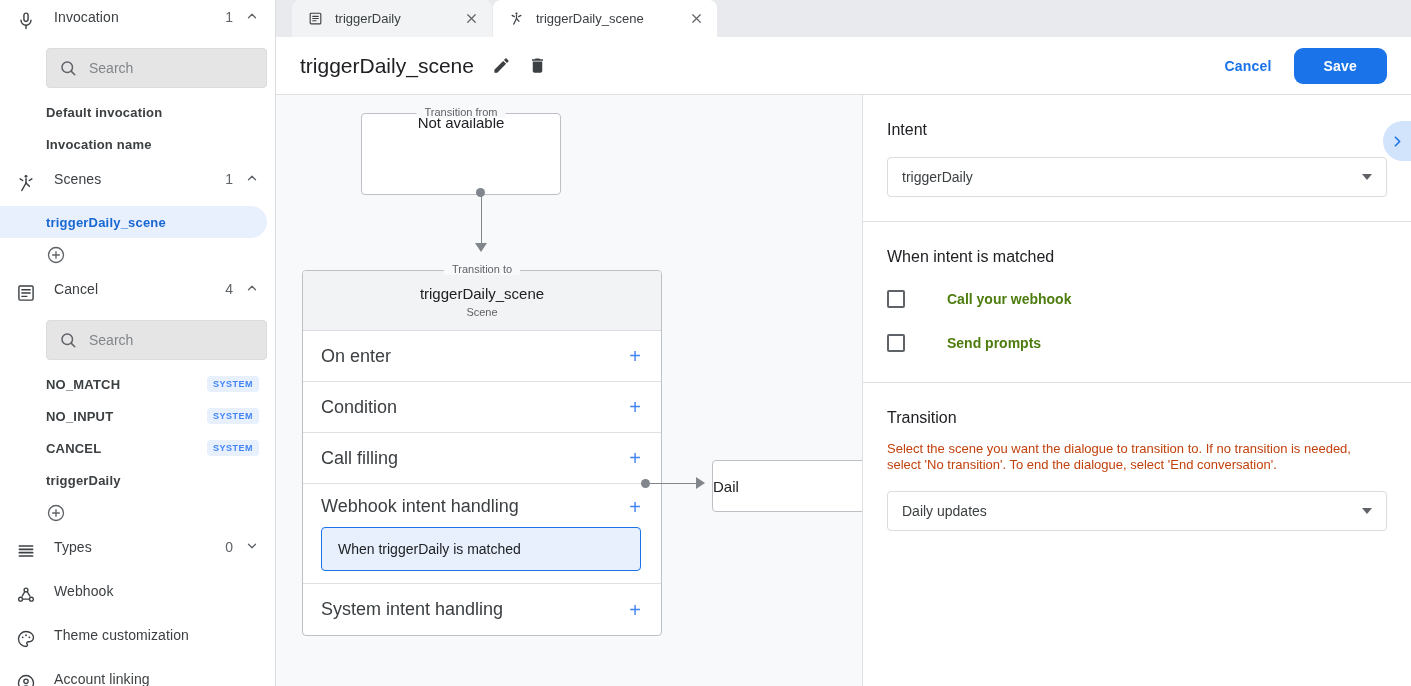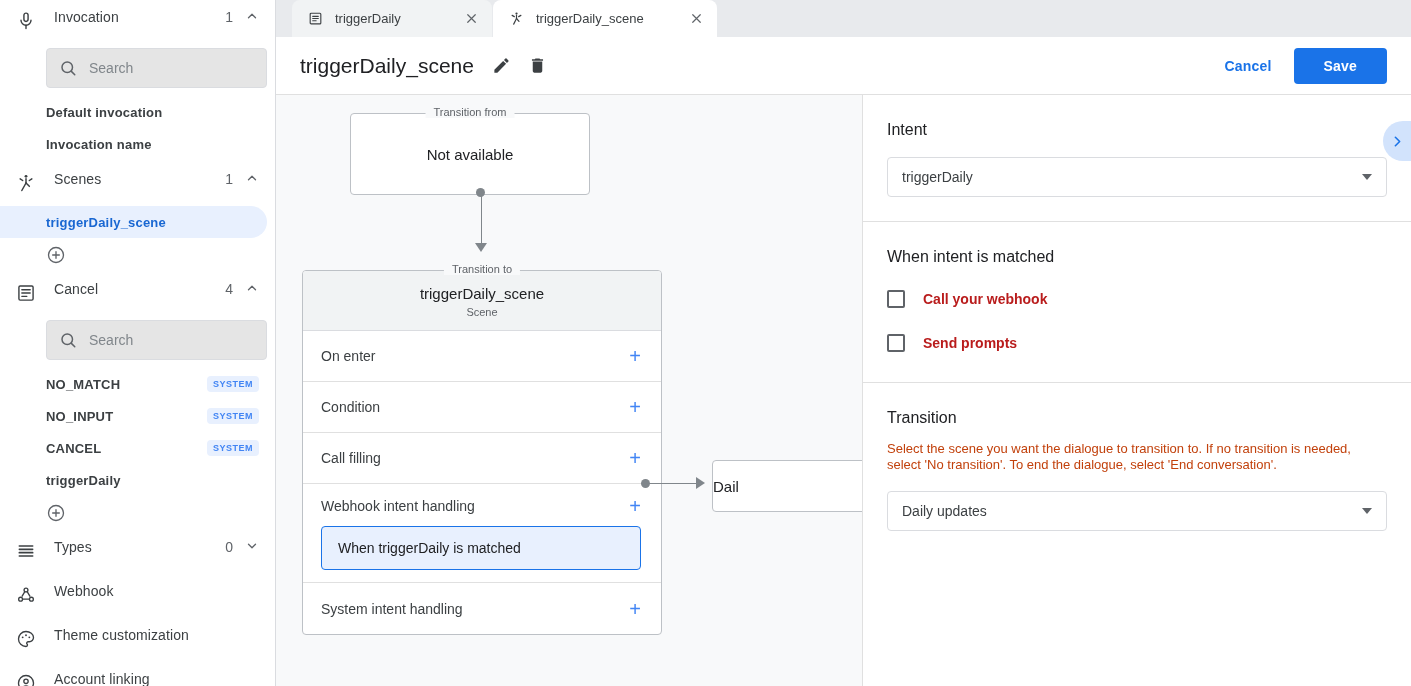--- a/index.html
+++ b/index.html
@@ -87,41 +87,41 @@
     color: #3c4043; cursor: pointer; margin-right: 8px;
   }
   .tb-spacer { flex: 1; }
   .btn-text {
     font-size: 14px; font-weight: bold; color: #1a73e8; padding: 9px 14px;
     border-radius: 4px; cursor: pointer; letter-spacing: .2px; background: none; border: 0;
     font-family: "Liberation Sans", sans-serif;
   }
   .btn-primary {
     font-size: 14px; font-weight: bold; color: #fff; background: #1a73e8;
-    border: 0; border-radius: 4px; padding: 10px 30px; cursor: pointer;
+    border: 0; border-radius: 9px; padding: 10px 30px; cursor: pointer;
     letter-spacing: .2px; margin-left: 8px; font-family: "Liberation Sans", sans-serif;
   }
 
   .body-split { flex: 1; display: flex; min-height: 0; }
 
   
   .canvas {
     flex: 1; background: #f8f9fa; position: relative; overflow: hidden; min-width: 0;
   }
 
   .fieldset {
     position: absolute; border: 1px solid #bdc1c6; border-radius: 4px; background: #fff;
   }
   .fs-legend {
     position: absolute; top: -8px; left: 50%; transform: translateX(-50%);
     background: #f8f9fa; padding: 0 8px; font-size: 11px; color: #5f6368; white-space: nowrap;
   }
   .node-not-available {
-    left: 74px; top: 18px; width: 240px; height: 82px;
-    display: flex; align-items: center; justify-content: center;
+    left: 85px; top: 18px; width: 200px; height: 82px;
+    display: flex; align-items: flex-start; justify-content: center;
   }
   .node-not-available .nb-text { font-size: 15px; color: #202124; }
 
   .connector-dot {
     position: absolute; width: 9px; height: 9px; border-radius: 50%; background: #80868b;
   }
   .arrow-v {
     position: absolute; left: 204.5px; top: 100px; width: 1px; height: 50px; background: #80868b;
   }
   .arrow-head-down {
@@ -139,21 +139,21 @@
     background: #f1f3f4; padding: 14px 0 12px; text-align: center;
     border-bottom: 1px solid #dadce0; border-radius: 3px 3px 0 0;
   }
   .scene-head .sh-title { font-size: 15px; color: #202124; margin-bottom: 4px; }
   .scene-head .sh-sub { font-size: 11px; color: #5f6368; }
   .scene-row {
     min-height: 51px; display: flex; align-items: center; padding: 0 20px 0 18px;
     border-bottom: 1px solid #e0e0e0; position: relative;
   }
   .scene-row:last-child { border-bottom: 0; }
-  .scene-row .sr-label { font-size: 14px; color: #3c4043; flex: 1; }
+  .scene-row .sr-label { font-size: 18px; color: #3c4043; flex: 1; }
   .plus-btn { font-size: 20px; color: #4285f4; line-height: 1; cursor: pointer; user-select: none; font-weight: 400; }
   .scene-row.with-child { flex-wrap: wrap; padding-bottom: 12px; padding-top: 12px; align-items: flex-start; }
   .sr-top { display: flex; align-items: center; width: 100%; margin-bottom: 10px; }
   .handler-chip {
     width: 100%; background: #e8f0fe; border: 1px solid #1a73e8; border-radius: 4px;
     padding: 13px 16px; font-size: 14px; color: #202124; position: relative; cursor: pointer;
   }
 
   .edge-h { position: absolute; background: #80868b; height: 1px; }
   .arrow-head-right {
@@ -179,21 +179,21 @@
   .panel-desc { font-size: 13px; color: #c2410c; line-height: 16px; margin: -10px 0 18px 0; }
   .select-box {
     height: 40px; border: 1px solid #dadce0; border-radius: 4px; display: flex;
     align-items: center; padding: 0 14px; cursor: pointer; background: #fff;
   }
   .select-box .sv { font-size: 14px; color: #3c4043; flex: 1; }
   .caret { width: 0; height: 0; border-left: 5px solid transparent; border-right: 5px solid transparent; border-top: 6px solid #5f6368; }
   .checkbox-row { display: flex; align-items: center; height: 30px; margin-bottom: 14px; cursor: pointer; }
   .checkbox-row:last-child { margin-bottom: 0; }
   .cb { width: 18px; height: 18px; border: 2px solid #5f6368; border-radius: 2px; flex: 0 0 18px; margin-right: 18px; }
-  .cb-label { font-size: 14px; font-weight: bold; color: #b91c1c; }
+  .cb-label { font-size: 14px; font-weight: bold; color: #4d7c0f; margin-left: 24px; }
 
   .panel-collapse {
     position: absolute; right: 0; top: 26px; width: 28px; height: 40px;
     background: #d2e3fc; border-radius: 20px 0 0 20px; display: flex;
     align-items: center; justify-content: center; color: #1a73e8; cursor: pointer;
   }
 </style>
 </head>
 <body>
 

